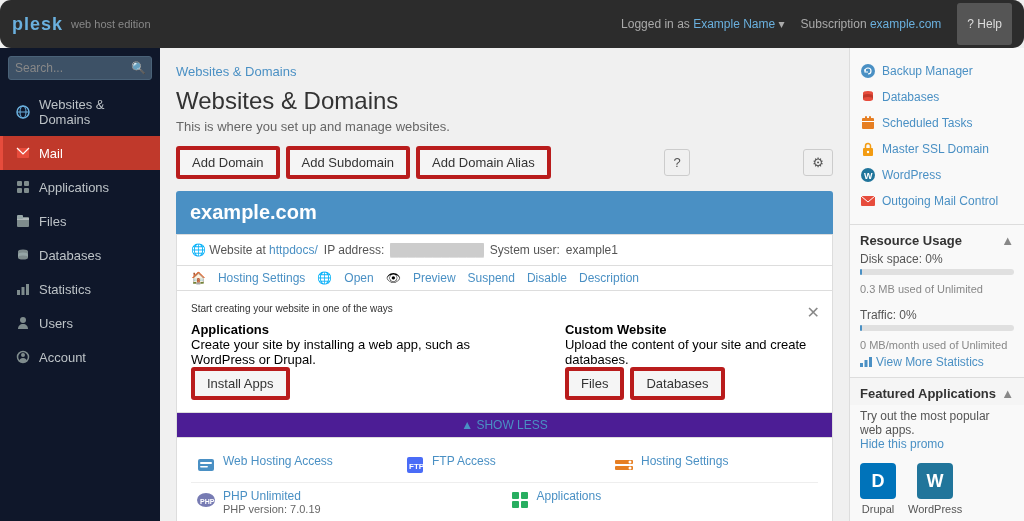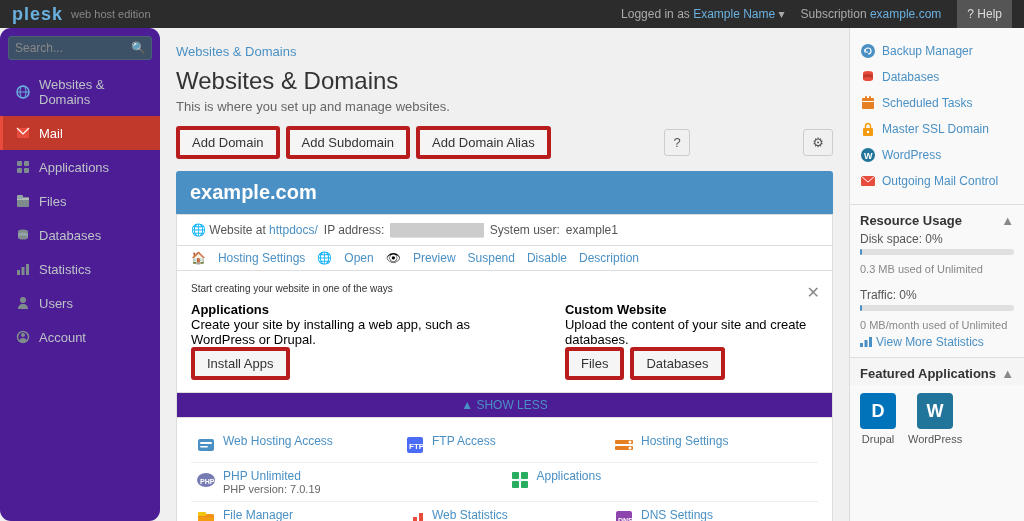--- a/index.html
+++ b/index.html
@@ -1,32 +1,32 @@
 <!DOCTYPE html>
 <html><head>
   <meta charset="utf-8">
   <style>
     * { box-sizing: border-box; margin: 0; padding: 0; }
     body { font-family: Arial, sans-serif; font-size: 13px; background: #f0f0f0; display: flex; flex-direction: column; height: 521px; overflow: hidden; }
 
     
-    .topbar { background: #2c2c2c; color: #ccc; height: 28px; display: flex; align-items: center; justify-content: space-between; padding: 0 12px; flex-shrink: 0; }
+    .topbar { background: #2c2c2c; color: #ccc; height: 48px; display: flex; align-items: center; justify-content: space-between; padding: 0 12px; flex-shrink: 0; border-radius: 11px; }
     .topbar-left { display: flex; align-items: center; gap: 8px; }
     .plesk-logo { color: #6ab0de; font-size: 18px; font-weight: bold; letter-spacing: 1px; }
     .plesk-sub { color: #888; font-size: 11px; }
     .topbar-right { display: flex; align-items: center; gap: 16px; font-size: 12px; }
     .topbar-right span { color: #aaa; }
     .topbar-right a { color: #6ab0de; text-decoration: none; }
     .help-btn { background: #555; color: #ddd; border: none; padding: 14px 10px; border-radius: 3px; cursor: pointer; font-size: 12px; }
 
     
     .main-layout { display: flex; flex: 1; overflow: hidden; }
 
     
-    .sidebar { background: #4c1d95; width: 160px; flex-shrink: 0; display: flex; flex-direction: column; overflow-y: auto; border-radius: 11px; }
+    .sidebar { background: #0f172a; width: 160px; flex-shrink: 0; display: flex; flex-direction: column; overflow-y: auto; }
     .search-box { padding: 8px; position: relative; }
     .search-box input { width: 100%; background: #3d5166; border: 1px solid #4a6278; color: #ccc; padding: 4px 24px 4px 6px; border-radius: 3px; font-size: 12px; outline: none; }
     .search-box input::placeholder { color: #888; }
     .search-icon-box { position: absolute; right: 14px; top: 13px; color: #888; font-size: 12px; }
     .nav-item { display: flex; align-items: center; gap: 8px; padding: 9px 12px; cursor: pointer; color: #bdc3c7; font-size: 13px; border-left: 3px solid transparent; }
     .nav-item.highlighted { background: #c0392b; color: #fff; border-left: 3px solid #e74c3c; }
     .nav-icon { width: 16px; height: 16px; display: inline-flex; align-items: center; justify-content: center; flex-shrink: 0; }
 
     
     .content-area { flex: 1; overflow-y: auto; display: flex; gap: 0; }
@@ -479,20 +479,24 @@
             </svg>
           <span>View More Statistics</span>
         </div>
       </div>
 
       <div>
         <div class="feat-header">
           <span>Featured Applications</span>
           <span class="rp-collapse">▲</span>
         </div>
+        <div class="feat-promo">
+          <span>Try out the most popular web apps.</span><br>
+          <a href="#">Hide this promo</a>
+        </div>
         <div class="feat-apps">
           <div class="feat-app">
             <div class="feat-app-icon" style="background:#0073ba;">D</div>
             <span>Drupal</span>
           </div>
           <div class="feat-app">
             <div class="feat-app-icon" style="background:#21759b;">W</div>
             <span>WordPress</span>
           </div>
         </div>

